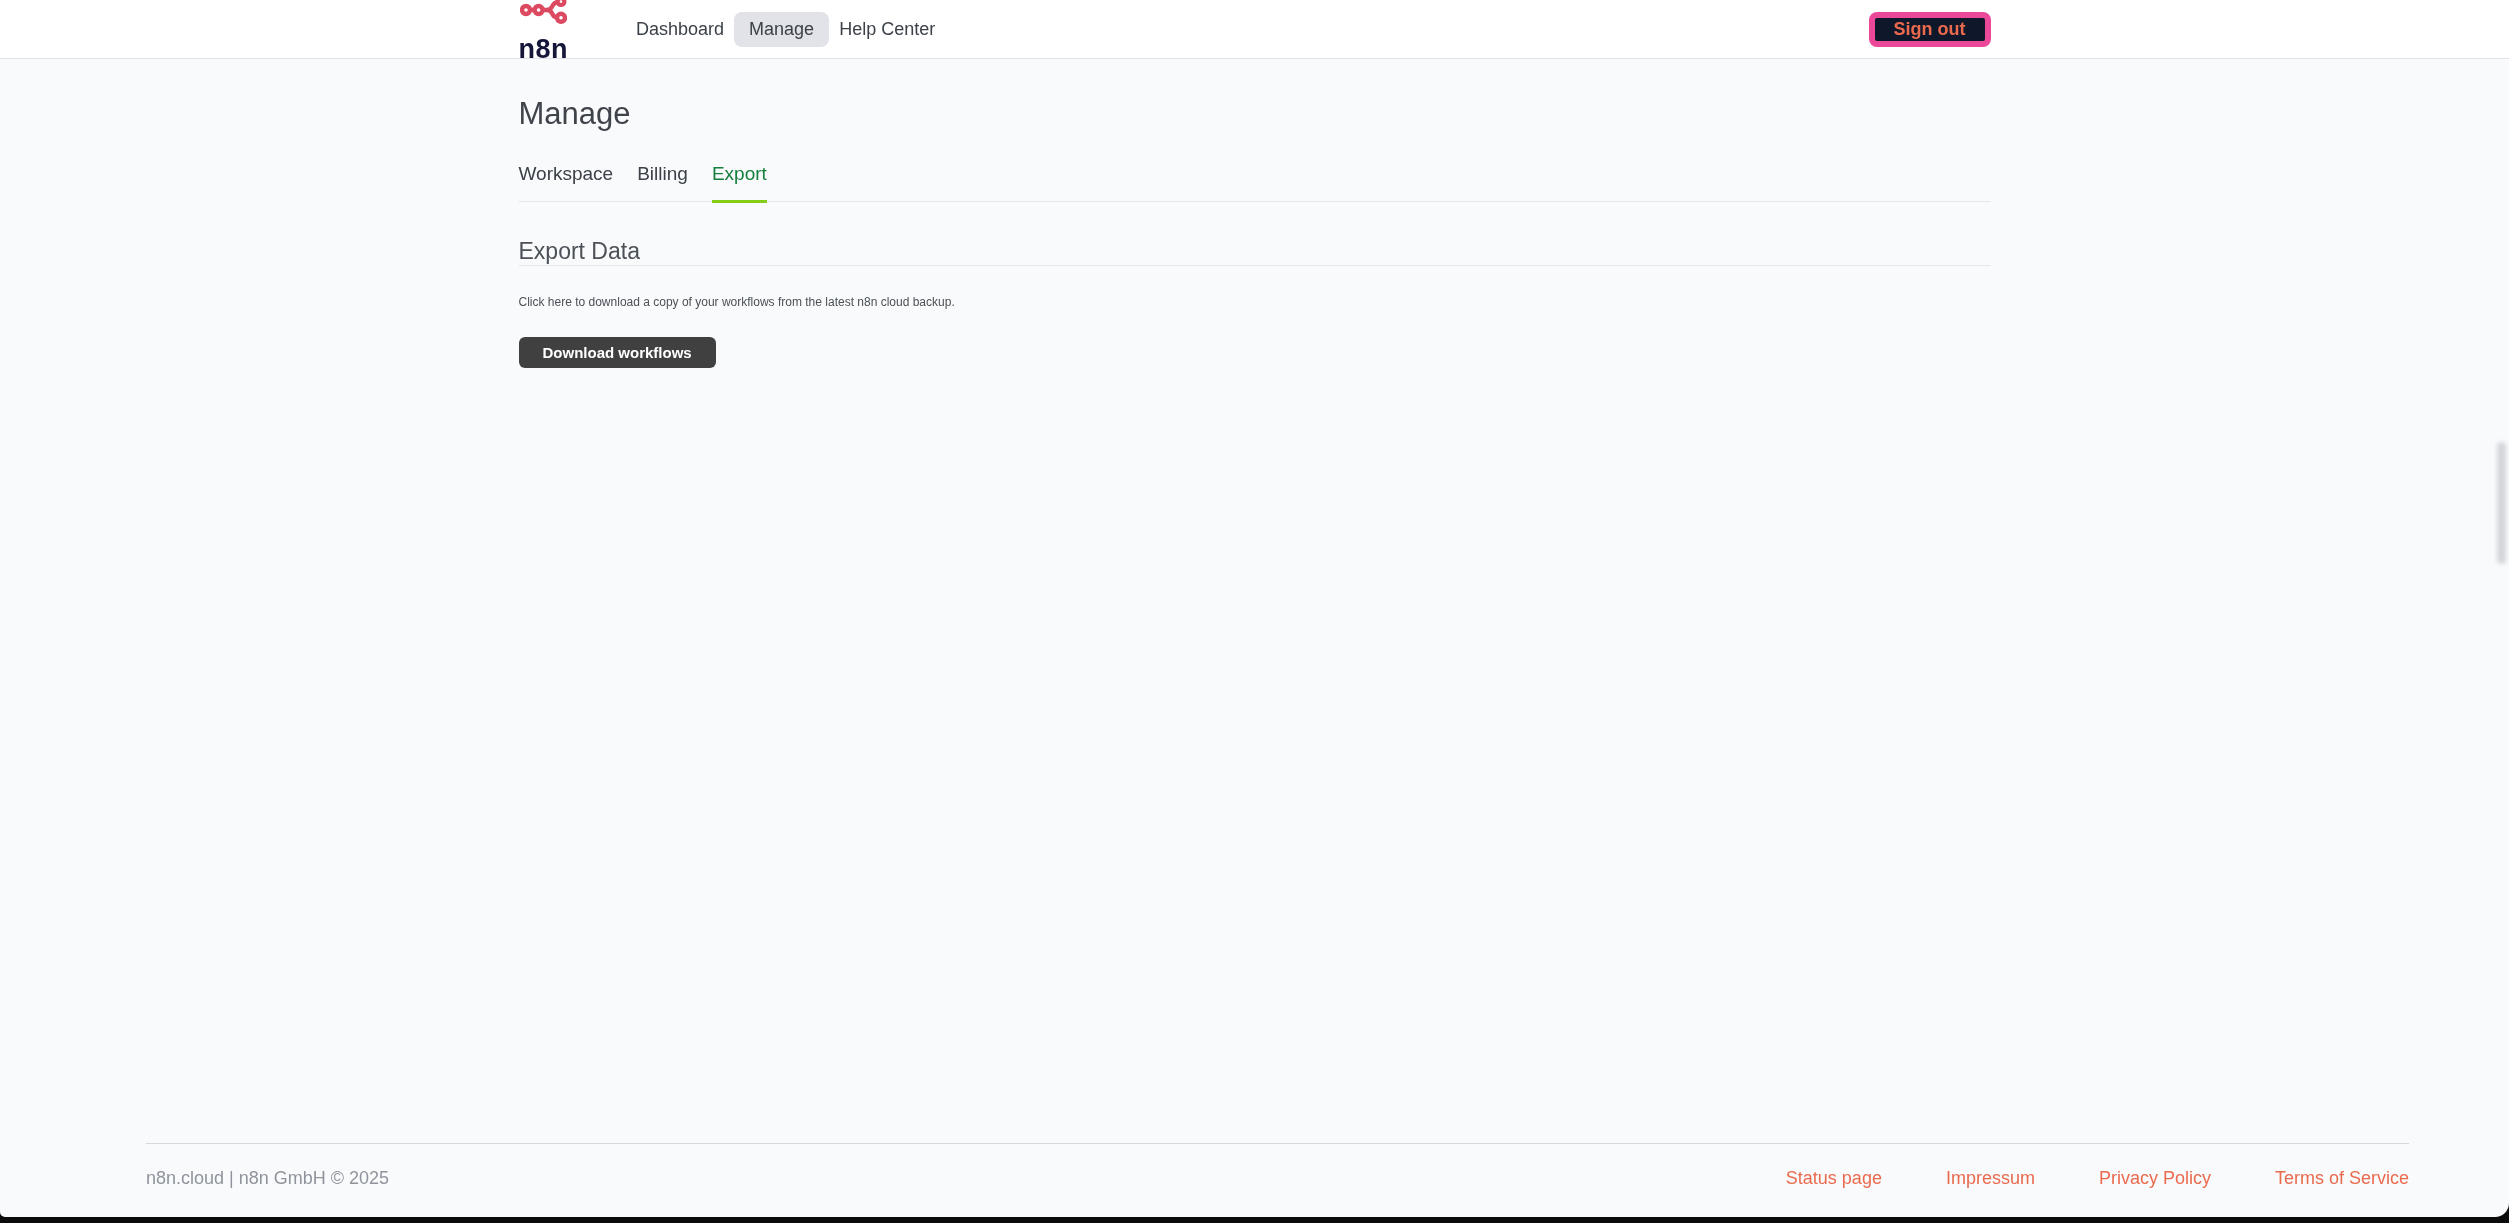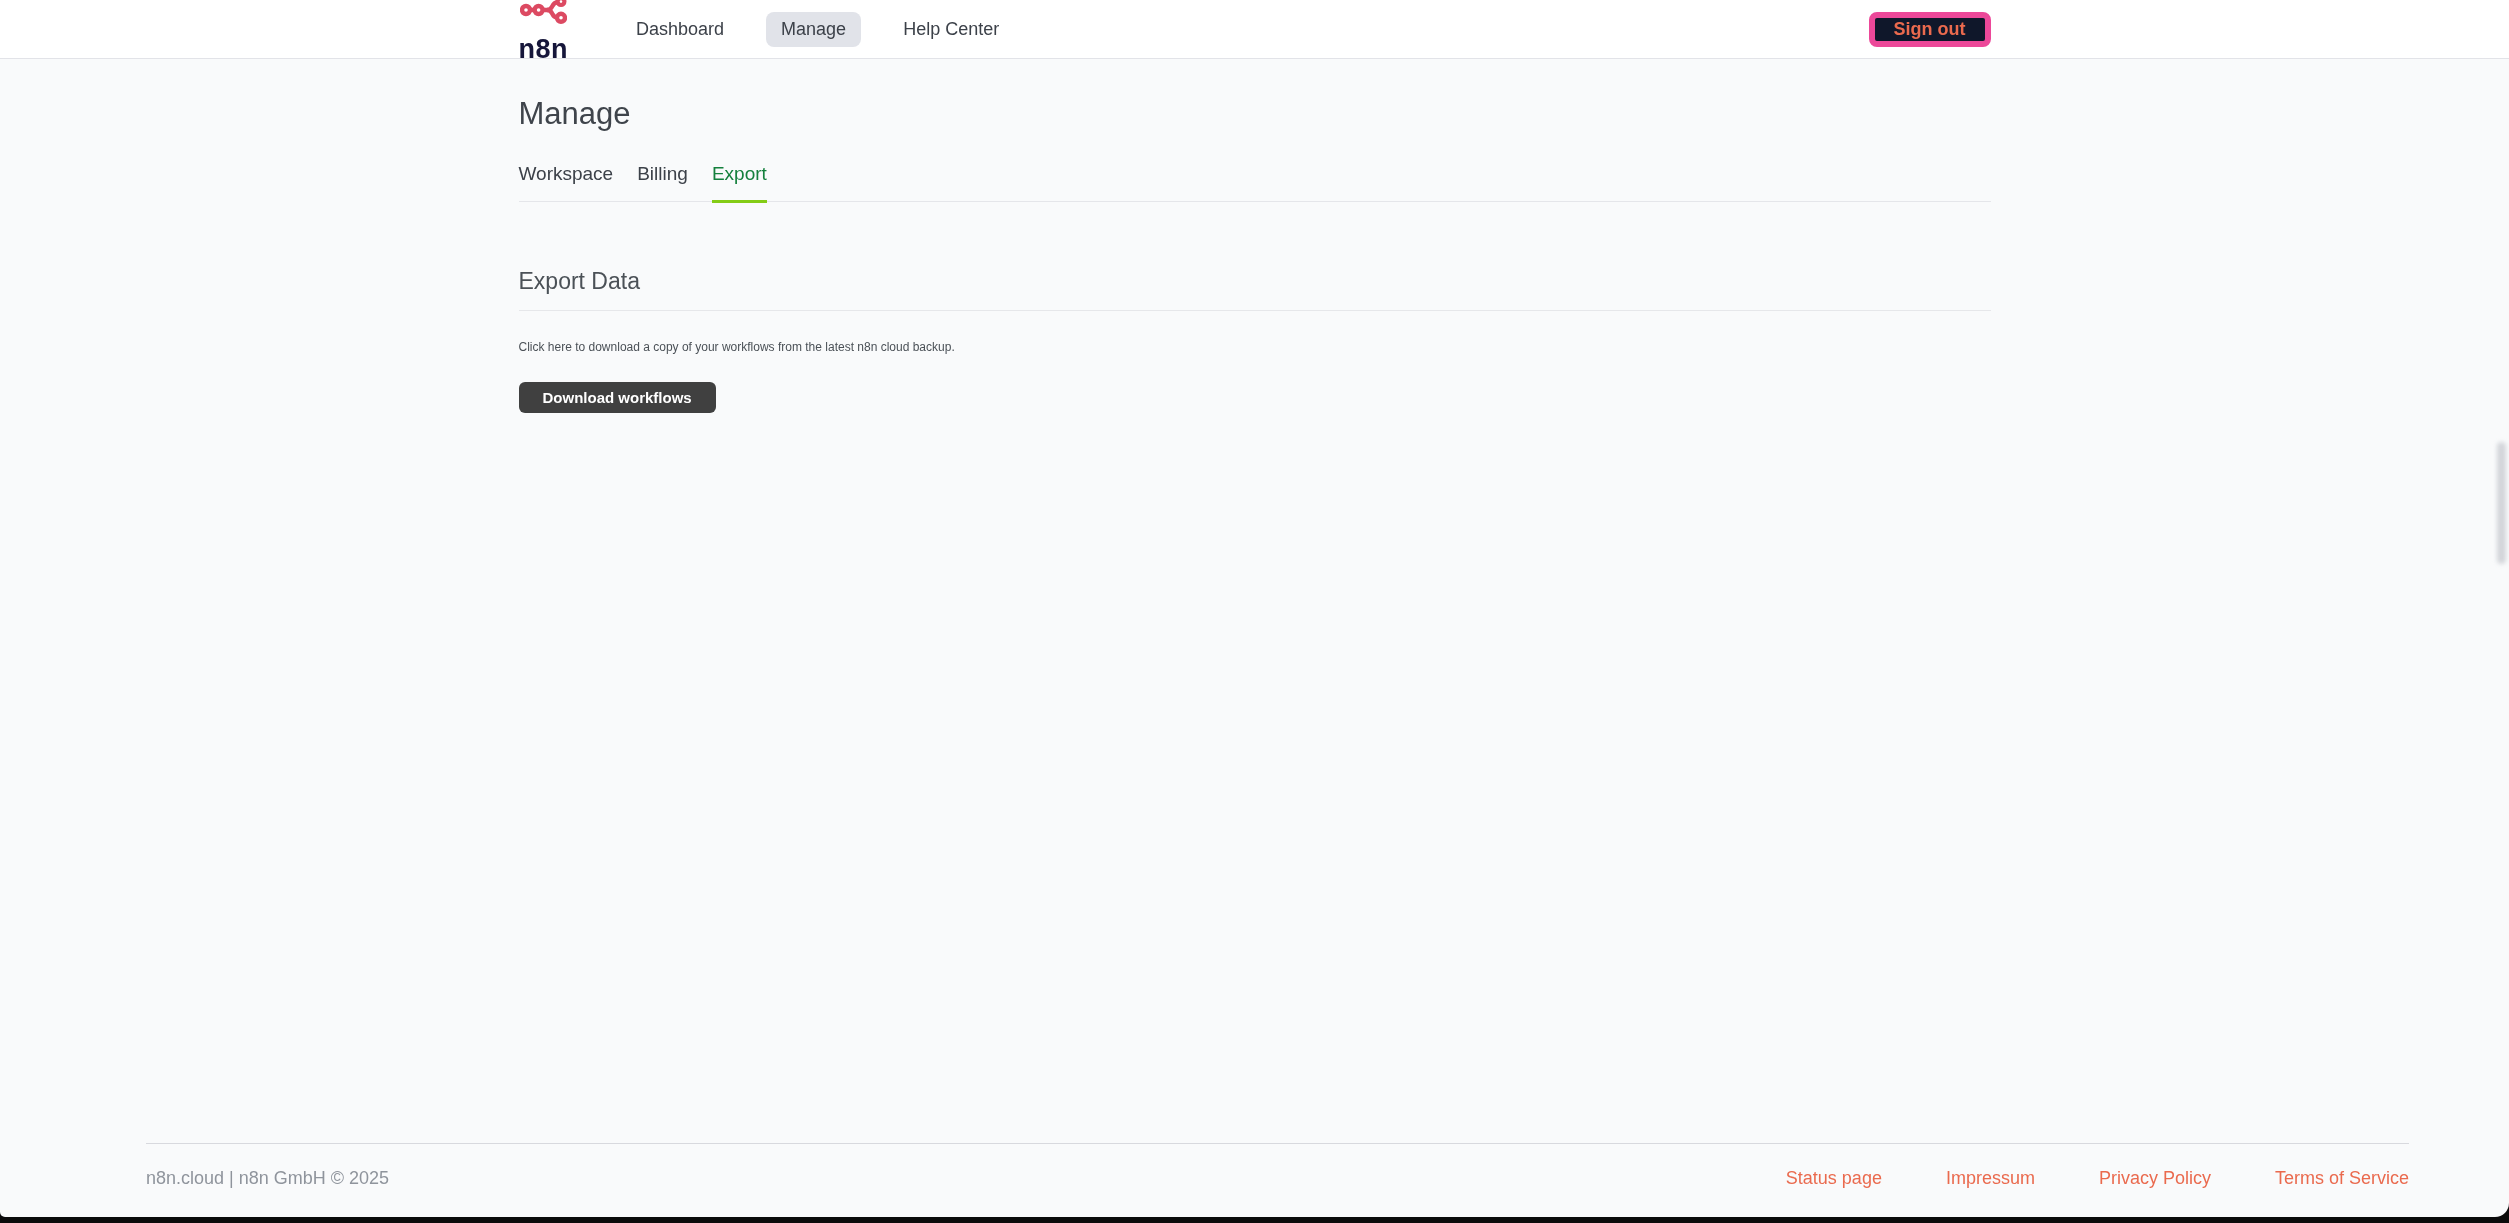--- a/index.html
+++ b/index.html
@@ -47,21 +47,21 @@
   }
   .wordmark {
     font-size: 27px;
     font-weight: 700;
     color: #16163a;
     letter-spacing: 0.5px;
   }
   .main-nav {
     display: flex;
     align-items: flex-start;
-    gap: 40px;
+    gap: 8px;
   }
   .nav-item {
     font-size: 18px;
     color: #3c4149;
     padding: 7px 2px;
     cursor: pointer;
     text-decoration: none;
   }
   .nav-item.pill {
     background: #e1e3e9;
@@ -102,25 +102,24 @@
     padding-bottom: 15px;
     cursor: pointer;
     text-decoration: none;
   }
   .tab.active {
     color: #15803d;
     border-bottom: 3px solid #84cc16;
     margin-bottom: -2px;
   }
   .section-heading {
-    margin: 66px 0 0;
+    margin: 36px 0 0;
     font-size: 23px;
     font-weight: 400;
     color: #4b5157;
-    padding-bottom: 15px;
     border-bottom: 1px solid #e6e7ea;
   }
   .section-desc {
     margin: 29px 0 0;
     font-size: 12px;
     color: #4b5157;
   }
   .btn-primary {
     margin-top: 28px;
     background: #404040;

